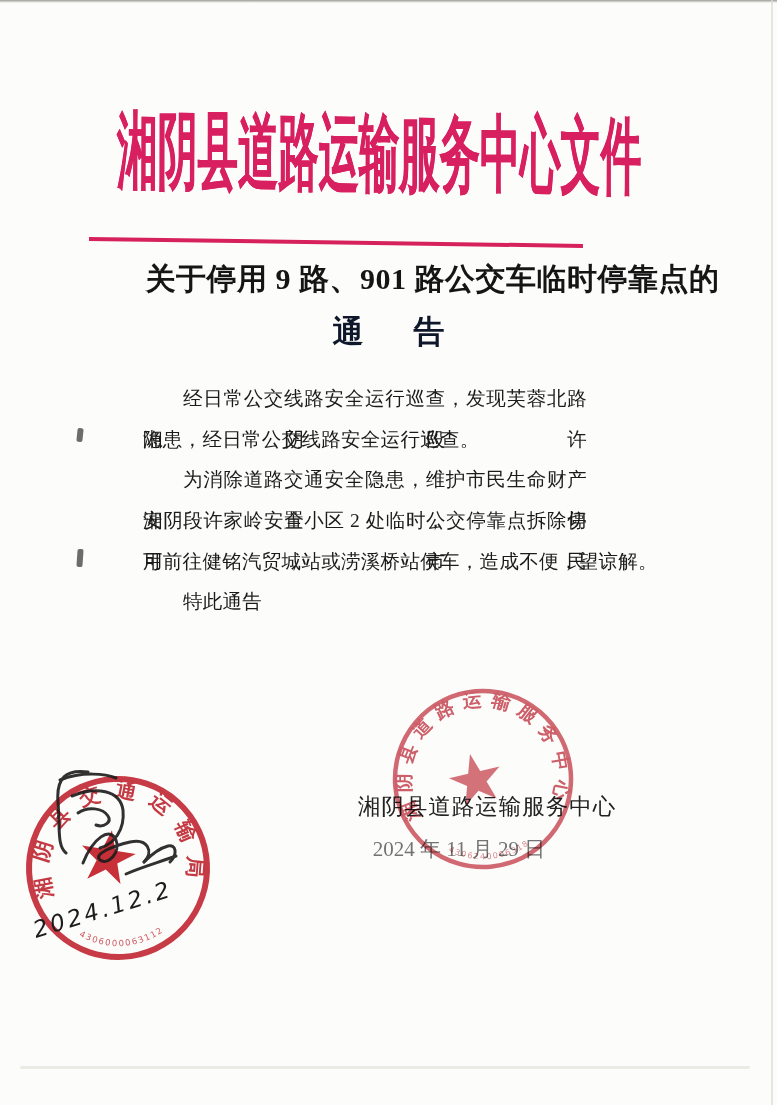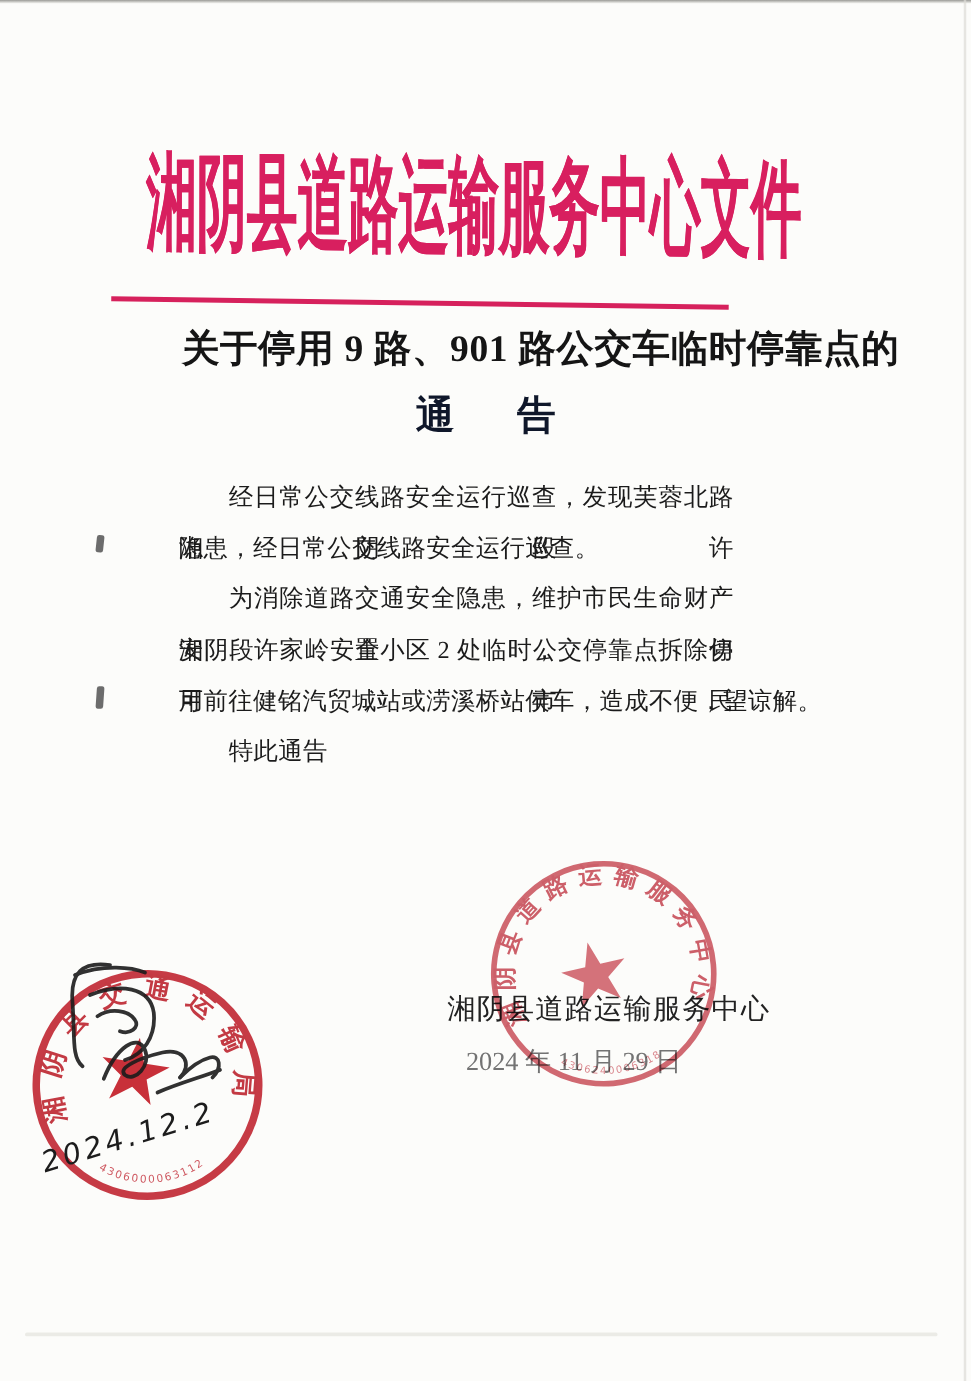--- a/index.html
+++ b/index.html
@@ -25,21 +25,21 @@
     background:#ebebe6;border-radius:2px;
   }
   .speck{
     position:absolute;background:#3c3c3c;opacity:.75;border-radius:2px;
   }
   .speck.s1{left:77px;top:428px;width:6px;height:14px;transform:rotate(6deg);}
   .speck.s2{left:77px;top:549px;width:6px;height:18px;transform:rotate(4deg);}
 
   .red-header{
     position:absolute;left:0;top:104px;width:777px;height:100px;
-    display:flex;justify-content:center;align-items:center;margin-top:12px;
+    display:flex;justify-content:center;align-items:center;
   }
   .red-header .txt{
     font-size:84px;line-height:1;font-weight:900;
     color:#d81f5f;white-space:nowrap;
     transform:translateX(-10px) scaleX(0.48) rotate(0.3deg);
     transform-origin:center center;
     letter-spacing:0px;
     text-shadow:0.5px 0 0 #d81f5f;
   }
   .red-rule{

